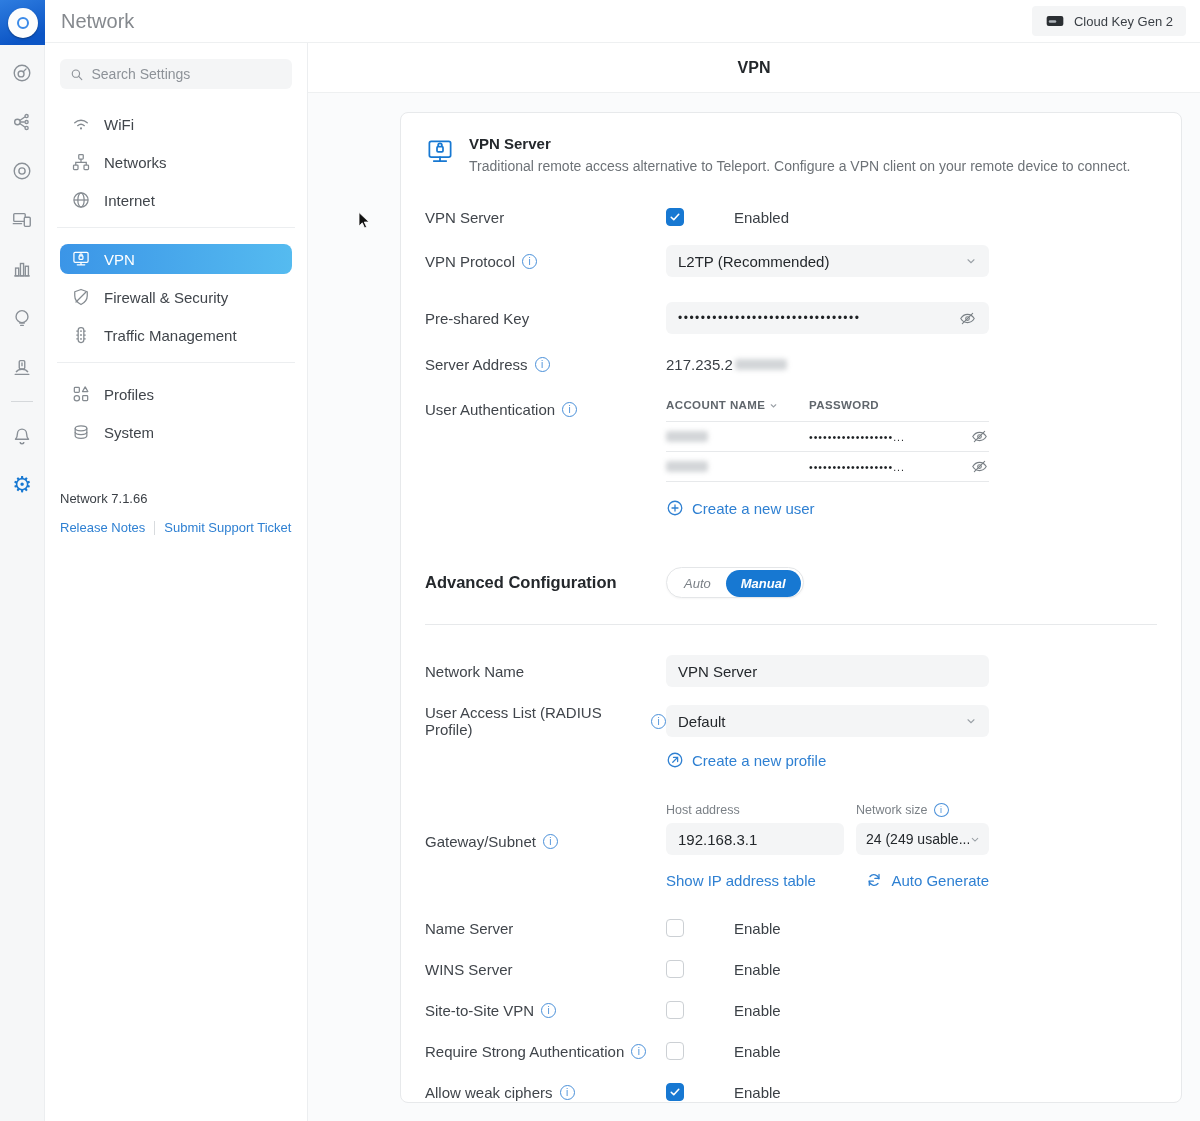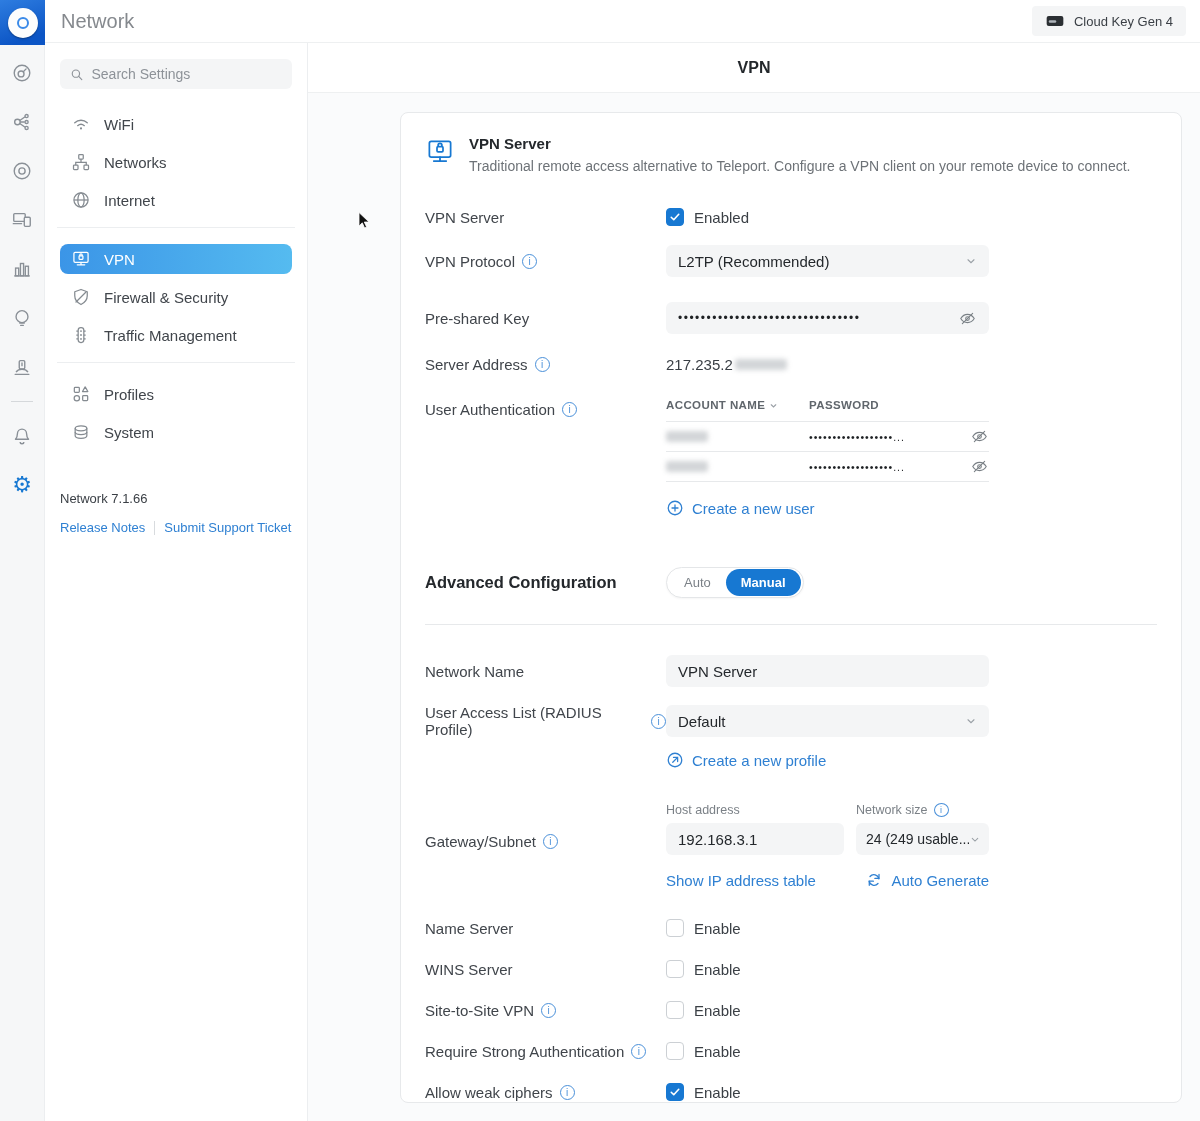--- a/index.html
+++ b/index.html
@@ -44,21 +44,21 @@
   .page-title { font-size:16px; font-weight:700; color:#24282c; }
   .card { margin:19px 0 0 92px; width:782px; height:991px; background:#fff; border:1px solid #e7e9eb; border-radius:8px; padding:22px 24px; overflow:hidden; }
 
   .sec-head { display:flex; gap:14px; }
   .sec-ico { width:30px; height:30px; color:#1778d2; flex:0 0 30px; margin-top:2px; }
   .sec-title { font-size:15px; font-weight:700; color:#24282c; margin-bottom:6px; }
   .sec-desc { font-size:14px; color:#6d7277; }
 
   .frow { display:flex; align-items:center; }
   .flabel { width:241px; flex:0 0 241px; font-size:15px; color:#40454b; display:flex; align-items:center; }
-  .fctrl { width:323px; flex:0 0 323px; }
+  .fctrl { width:323px; flex:0 0 323px;gap:40px; }
   .info { width:15px; height:15px; border:1px solid #4a90d9; border-radius:50%; color:#4a90d9; font-size:10px; display:inline-flex; align-items:center; justify-content:center; margin-left:7px; flex:0 0 15px; }
   .info::after { content:"i"; }
 
   .field { height:32px; background:#f4f5f6; border-radius:6px; display:flex; align-items:center; padding:0 12px; font-size:15px; color:#24282c; width:100%; }
   .field.select { cursor:pointer; }
   .field .grow { flex:1; white-space:nowrap; overflow:hidden; }
   .field input { border:0; outline:0; background:transparent; font-family:inherit; font-size:15px; color:#24282c; width:100%; }
   .chev { color:#9aa0a6; flex:0 0 12px; }
   .dots { font-size:12px; letter-spacing:1.5px; color:#1e2124; overflow:hidden; white-space:nowrap; }
   .eye { width:19px; height:19px; color:#7a8086; cursor:pointer; flex:0 0 19px; }
@@ -77,21 +77,21 @@
   .ut-c2 .dots { font-size:10.5px; letter-spacing:1px; }
   .ut-c2 .eye { margin-left:auto; }
   .redacted { display:inline-block; height:11px; width:42px; border-radius:3px; background:#aeb3b8; filter:blur(2.5px); opacity:.55; }
   .redacted.wide { width:52px; }
 
   .blue-link { display:inline-flex; align-items:center; gap:8px; color:#2f80d2; font-size:15px; text-decoration:none; cursor:pointer; }
   .blue-link .lico { width:18px; height:18px; color:#2f80d2; flex:0 0 18px; }
 
   .adv-head { display:flex; align-items:center; margin-top:46px; }
   .adv-title { width:241px; flex:0 0 241px; font-size:16.5px; font-weight:700; color:#24282c; }
-  .toggle { display:inline-flex; align-items:center; background:#fff; border:1px solid #e4e6e8; border-radius:16px; height:31px; padding:2px; box-shadow:0 1px 2px rgba(0,0,0,.04); }
+  .toggle { display:inline-flex; align-items:flex-start; background:#fff; border:1px solid #e4e6e8; border-radius:16px; height:31px; padding:2px; box-shadow:0 1px 2px rgba(0,0,0,.04);font-style:italic; }
   .tog-opt { font-size:13px; color:#7b8187; padding:0 15px; height:27px; display:flex; align-items:center; cursor:pointer; border-radius:14px; }
   .tog-opt.active { background:#1778d2; color:#fff; font-weight:700; }
   .hdiv { border-top:1px solid #e7e9eb; margin-top:26px; }
 
   .sub-label { font-size:12.5px; color:#7b8187; margin-bottom:6px; display:flex; align-items:center; }
   .sub-label .info { width:14px; height:14px; font-size:9px; margin-left:6px; }
   .gw-group { display:flex; gap:12px; width:323px;align-items:center; }
   .gw-col1 { width:178px; flex:0 0 178px; }
   .gw-col2 { width:133px; flex:0 0 133px; }
   .links-row { margin-left:241px; width:323px; display:flex; align-items:center; justify-content:space-between; margin-top:16px; }
@@ -173,21 +173,21 @@
   </div>
 </div>
 
 <div class="topbar">
   <span class="app-title">Network</span>
   <div class="device-badge">
     <svg width="20" height="14" viewBox="0 0 24 16">
         <rect x="2" y="2" width="20" height="12" rx="2.5" fill="#2b2f33"></rect>
         <rect x="4.5" y="7" width="9" height="3" rx="1.5" fill="#aeb4ba"></rect>
       </svg>
-    <span>Cloud Key Gen 4</span>
+    <span>Cloud Key Gen 2</span>
   </div>
 </div>
 
 <div class="sidebar">
   <div class="search-box">
     <svg width="15" height="15" viewBox="0 0 24 24" fill="none" stroke="#8d9298" stroke-width="2">
         <circle cx="10.5" cy="10.5" r="6.5"></circle>
         <path d="M15.5 15.5L21 21" stroke-linecap="round"></path>
       </svg>
     <input placeholder="Search Settings" style="">

